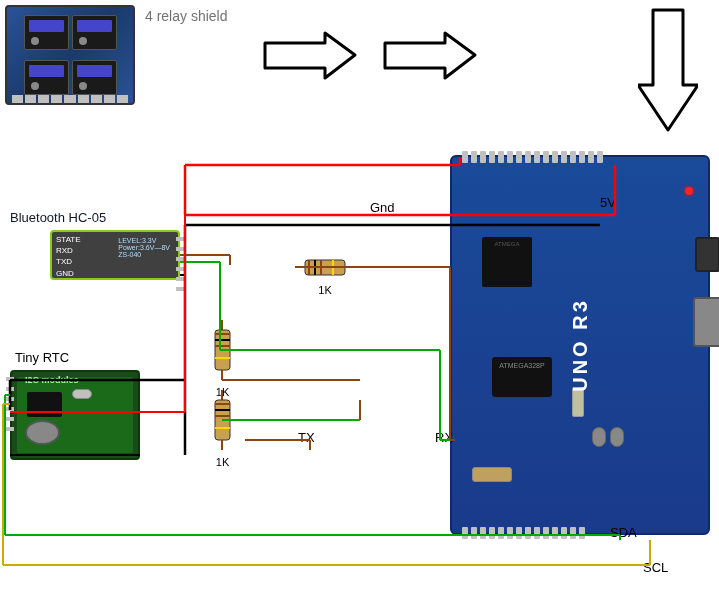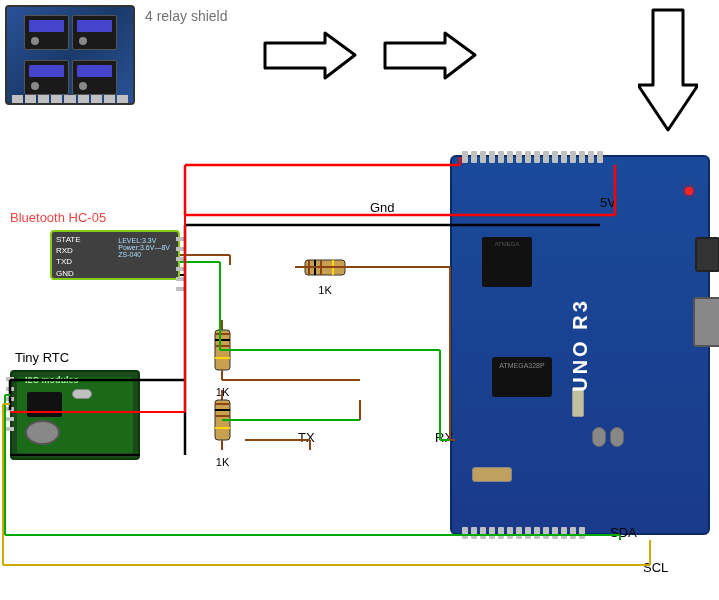--- a/index.html
+++ b/index.html
@@ -232,21 +232,21 @@
       height: 50px;
       background: #404040;
       border: 2px solid #84cc16;
       border-radius: 4px;
     }
     .bluetooth-label-main {
       position: absolute;
       top: 210px;
       left: 10px;
       font-size: 13px;
-      color: #ef4444;
+      color: #0f172a;
       font-weight: normal;
     }
     .bt-text {
       color: white;
       font-size: 8px;
       padding: 2px 4px;
       line-height: 1.4;
     }
     .bt-pins {
       position: absolute;

